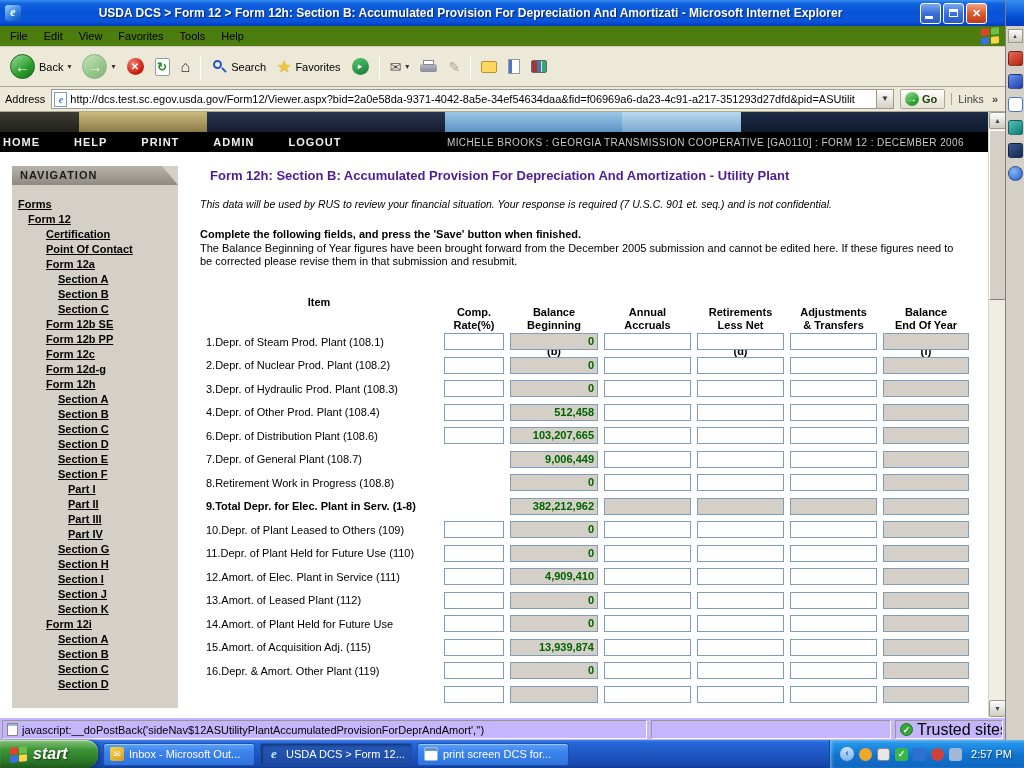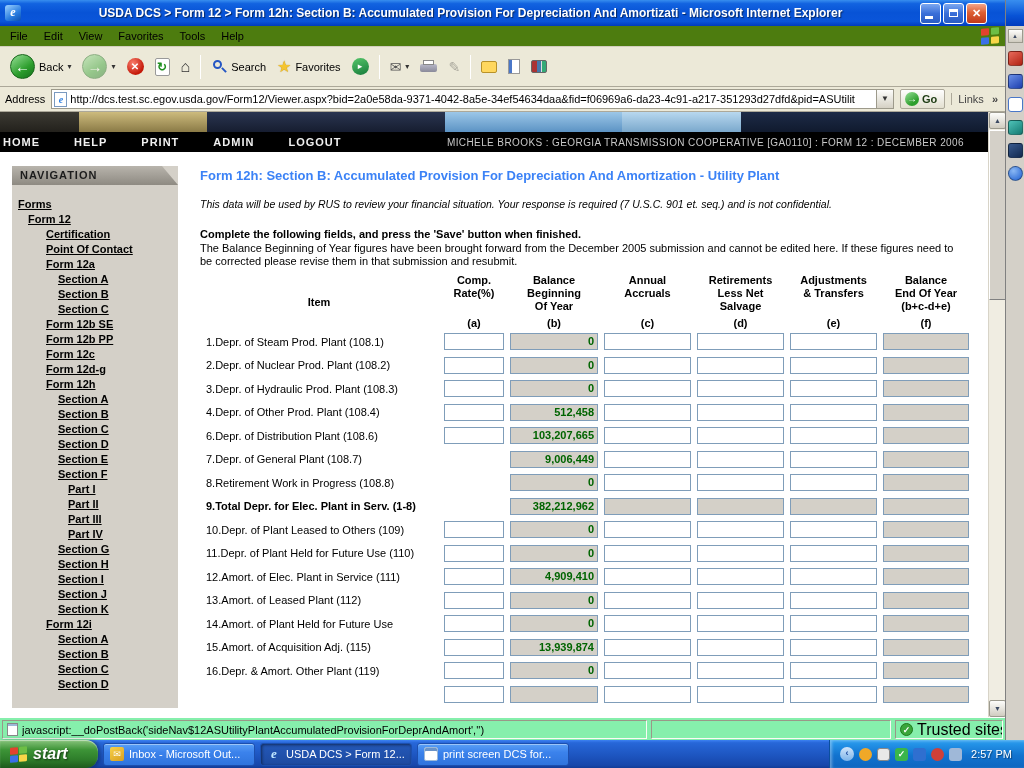--- a/index.html
+++ b/index.html
@@ -93,51 +93,51 @@
   
   .sidebar { flex:0 0 166px; margin:14px 0 0 12px; background:#d4d0c8; padding-bottom:12px; }
   .nav-header { height:19px; background:linear-gradient(180deg,#b8b4ac,#8e8a82); color:#1c1c1c; font-size:11px; font-weight:bold;
     letter-spacing:1px; line-height:19px; padding-left:8px; clip-path:polygon(0 0, calc(100% - 16px) 0, 100% 100%, 0 100%); }
   .nav-list { padding:12px 2px 4px 0; }
   .nav-link { display:block; font-size:11px; font-weight:bold; color:#000; text-decoration:underline; line-height:15px; white-space:nowrap; }
   .ind-0{padding-left:6px;} .ind-1{padding-left:16px;} .ind-2{padding-left:34px;} .ind-3{padding-left:46px;} .ind-4{padding-left:56px;}
 
   
   .main { flex:1; padding:16px 20px 0 22px; min-width:0; }
-  .form-title { font-size:13px; font-weight:bold; color:#3b82f6; }
+  .form-title { font-size:13px; font-weight:bold; color:#4c1d95;margin-left:10px; }
   .privacy-note { margin-top:15px; font-size:10.5px; font-style:italic; color:#000; }
   .instr-bold { margin-top:18px; font-size:11px; font-weight:bold; }
   .instr-text { margin-top:2px; font-size:11px; line-height:13px; max-width:772px; }
 
   .dtable { margin-top:6px; }
   .thead, .trow { display:flex; column-gap:6px; }
   .c-item{width:238px; flex:0 0 238px;} .c-a{width:60px; flex:0 0 60px;} .c-b{width:88px; flex:0 0 88px;}
   .c-c{width:87px; flex:0 0 87px;} .c-f{width:86px; flex:0 0 86px;}
   .thead { height:56px; }
   .th { display:flex; flex-direction:column; text-align:center; font-size:11px; font-weight:bold; line-height:13px; }
-  .th-title { white-space:pre-line; }
+  .th-title { white-space:pre-line;margin-top:32px; }
   .th-letter { margin-top:auto; }
   .th-item { display:flex; align-items:center; justify-content:center; font-size:11px; font-weight:bold; }
   .trow { height:23.5px; align-items:center; }
   .lbl { font-size:11px; color:#000; padding-left:6px; white-space:nowrap; overflow:hidden; }
   .lbl.b { font-weight:bold; }
   .fld { display:block; width:100%; height:17px; border:1px solid #7f9db9; font:11px "Liberation Sans", sans-serif; padding:0 3px; }
   .fld.w { background:#fff; }
   .fld.g { background:#d4d0c8; color:#006400; text-align:right; line-height:15px; font-weight:bold; }
 
   
   .vscroll { position:absolute; right:0; top:0; bottom:0; width:17px; background:#f0ede2; border-left:1px solid #d8d4c8; }
   .sbtn { width:17px; height:17px; background:linear-gradient(#fdfdfb,#d0ccc0); border:1px solid #9c9a8e; border-radius:2px;
     font-size:7px; line-height:15px; text-align:center; color:#3c4a63; }
   .sbtn.down { position:absolute; bottom:0; }
   .sthumb { position:absolute; top:18px; left:0; width:17px; height:170px; background:#d4d0c8;
     border:1px solid; border-color:#fff #808080 #808080 #fff; border-radius:1px; }
 
   
-  .statusbar { height:23px; background:#86efac; border-top:1px solid #fff; display:flex; gap:4px; padding:2px 2px 0 2px;justify-content:flex-end; }
+  .statusbar { height:23px; background:#c4b5fd; border-top:1px solid #fff; display:flex; gap:4px; padding:2px 2px 0 2px;justify-content:flex-end; }
   .spanel { border:1px solid; border-color:#9a9788 #fbfaf6 #fbfaf6 #9a9788; height:19px; display:flex; align-items:center;
     padding:0 4px; gap:4px; overflow:hidden; }
   .sp-msg { flex:1; min-width:0; }
   .sp-mid { flex:0 0 240px; }
   .sp-zone { flex:0 0 108px; }
   .status-text { font-size:11px; white-space:nowrap; overflow:hidden; }
   .status-page-ic { width:11px; height:13px; background:#fff; border:1px solid #888; flex:0 0 auto;
     box-shadow:inset 0 2px 0 #9db9d8; }
   .trusted-ic { width:13px; height:13px; border-radius:50%; background:#3aa63a; border:1px solid #1d7a1d; color:#fff;
     font-size:9px; font-weight:bold; line-height:12px; text-align:center; flex:0 0 auto; }

